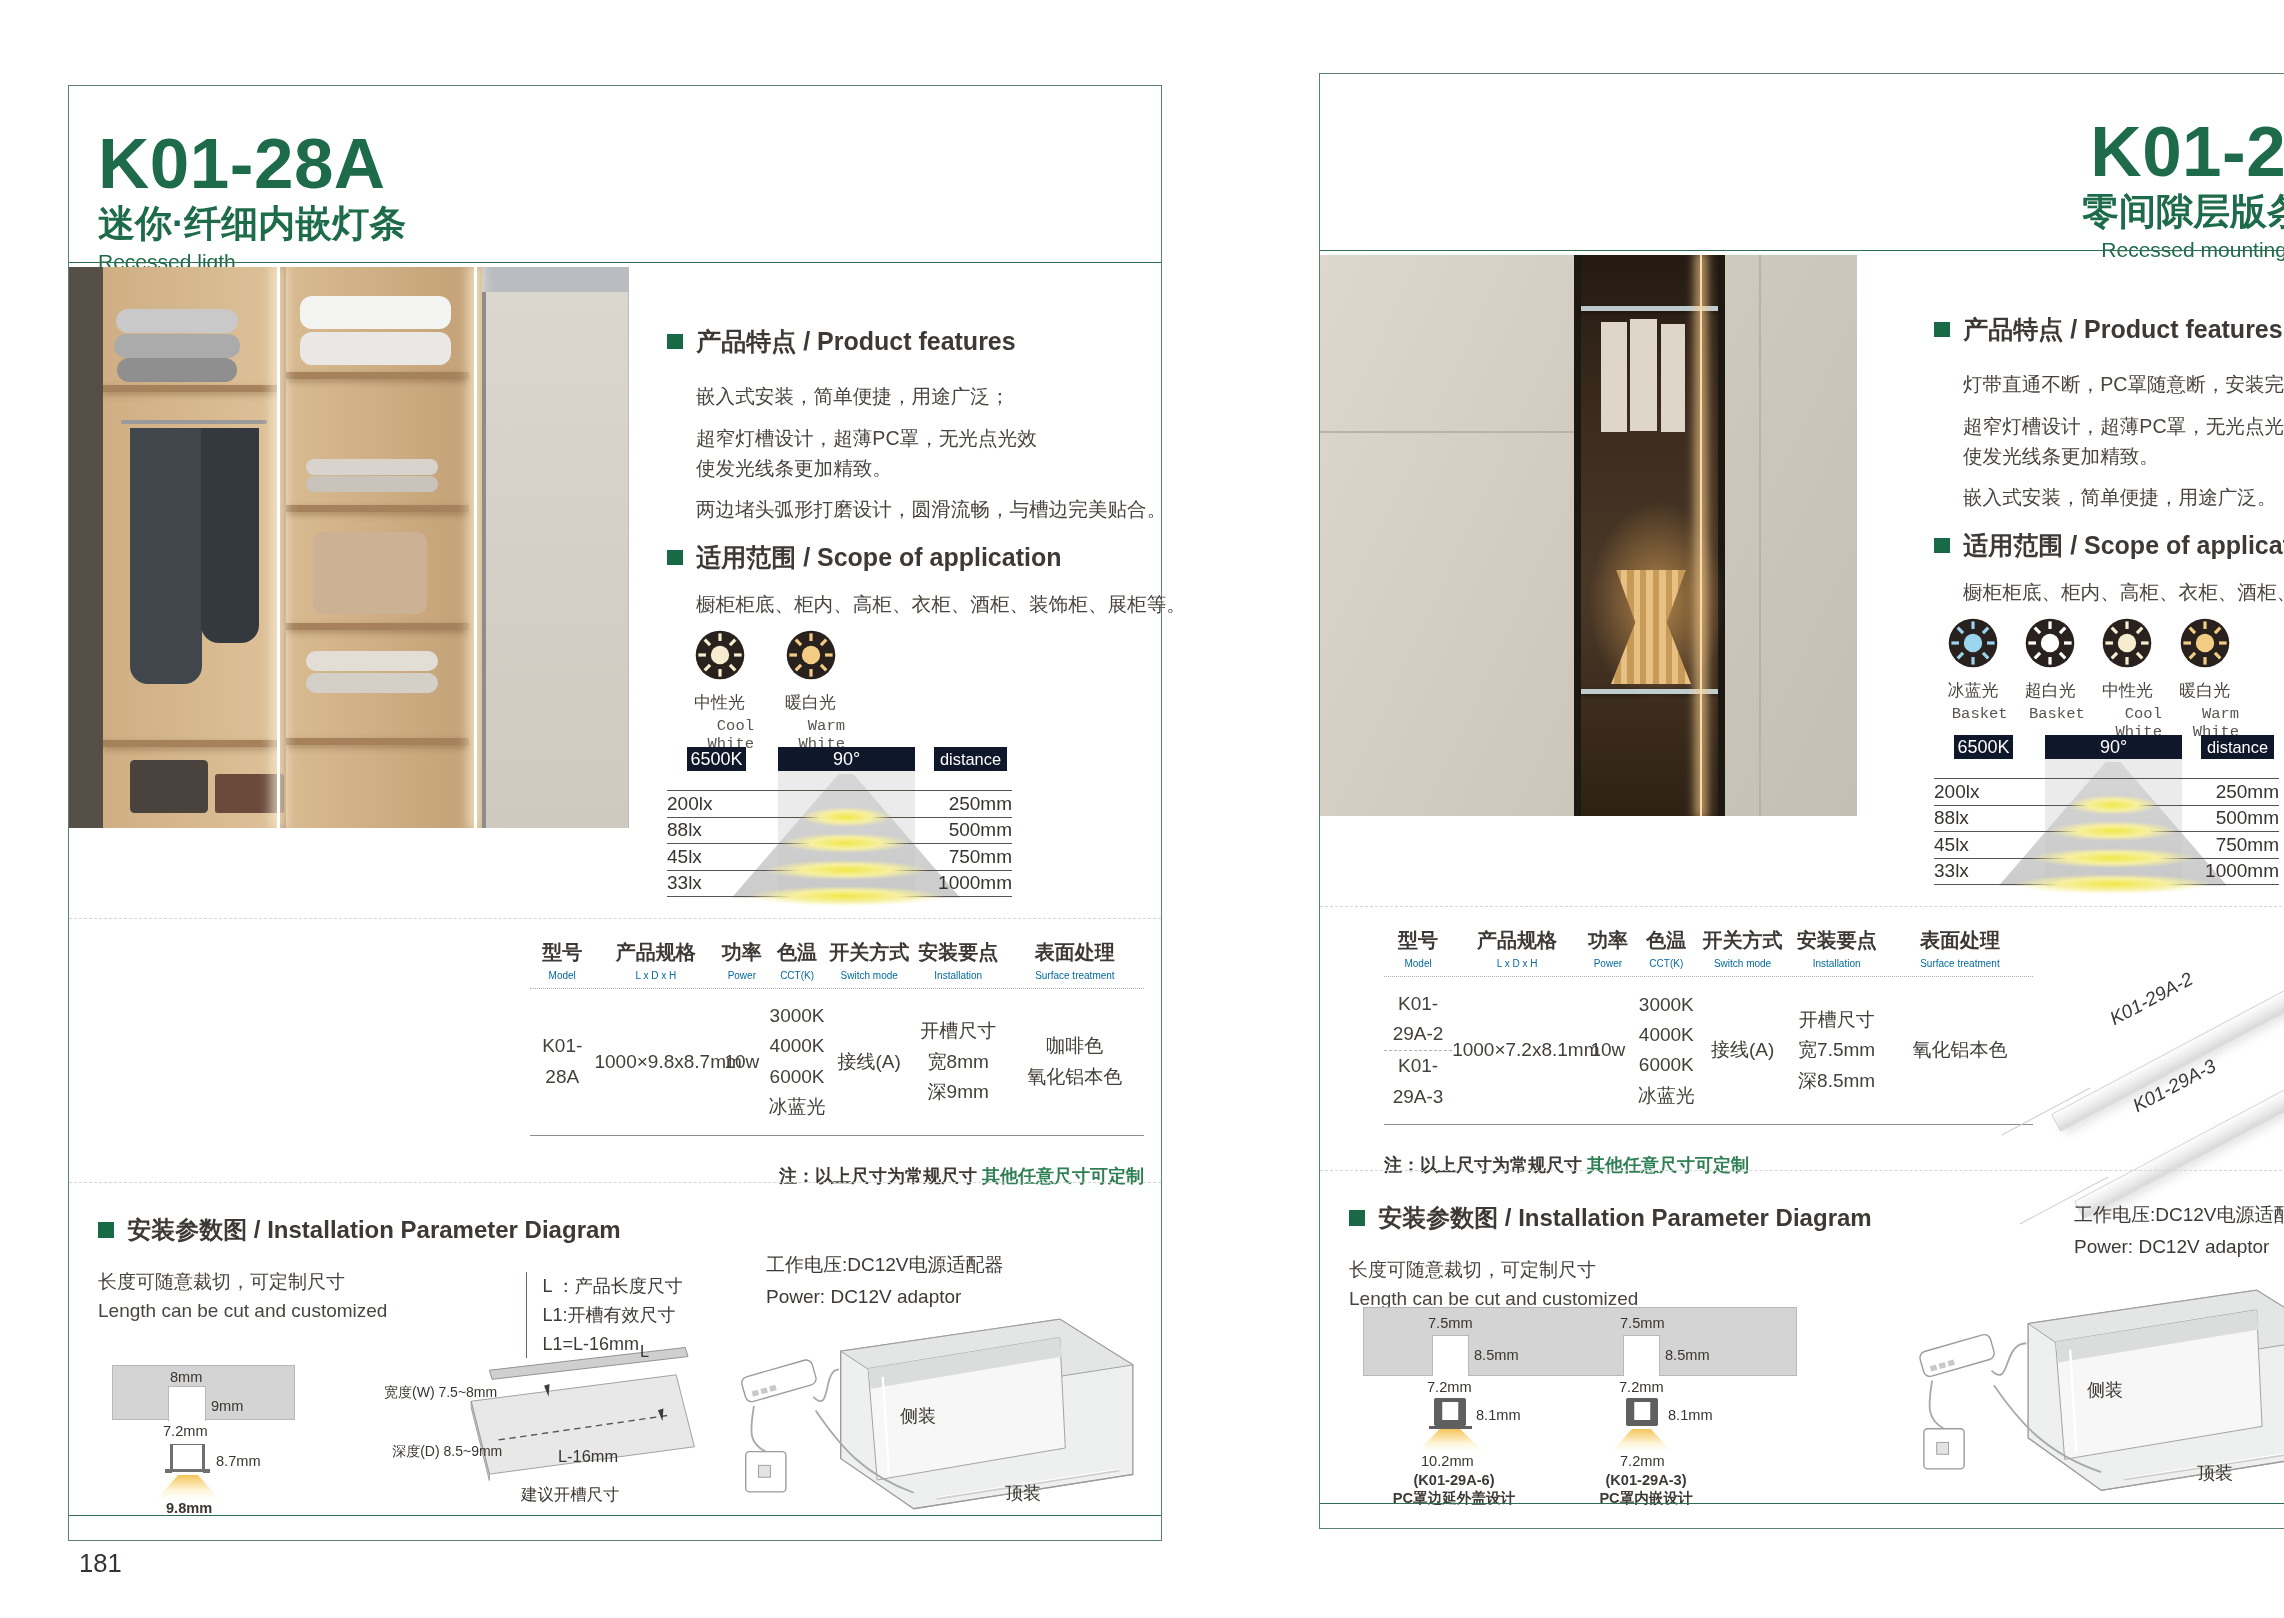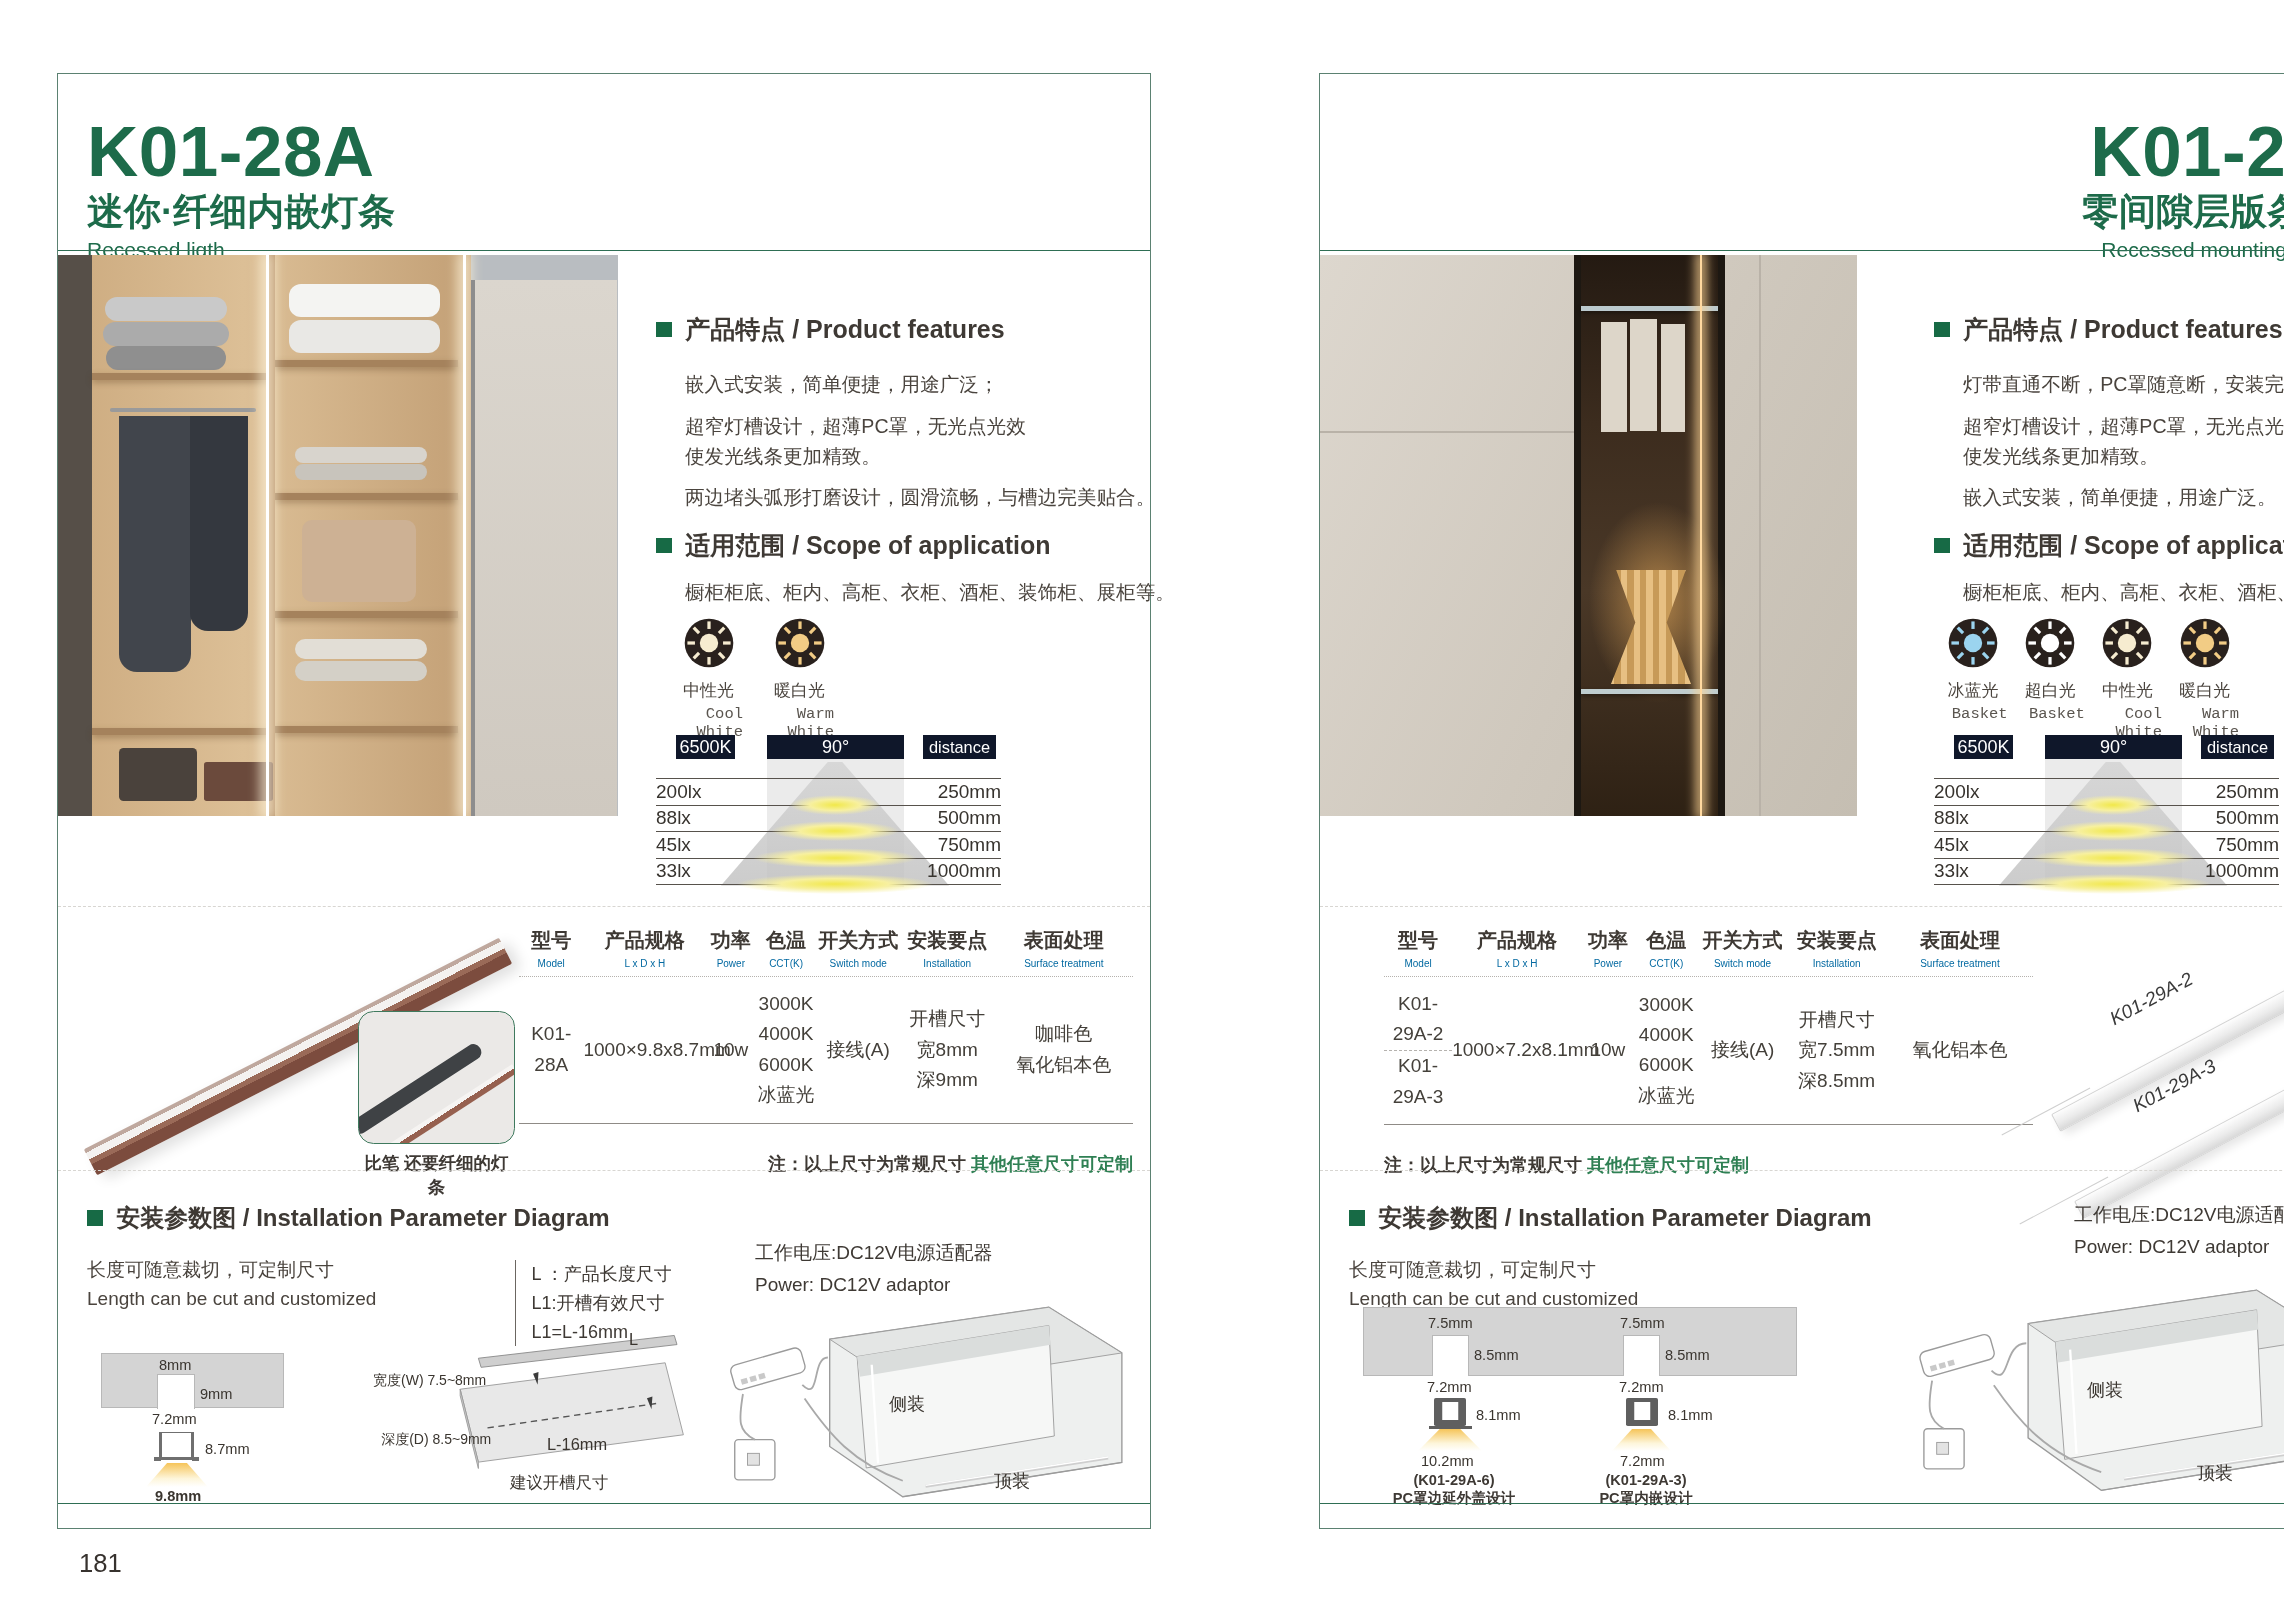--- a/index.html
+++ b/index.html
@@ -2,21 +2,21 @@
 <html style="font-size:7.3px"><head>
 <meta charset="utf-8">
 <style>
   * { margin:0; padding:0; box-sizing:border-box; }
   html,body { width:2482px; height:1618px; background:#ffffff;
     font-family:"Liberation Sans","DejaVu Sans",sans-serif; color:#3e3934; }
   body { position:relative; overflow:hidden; }
 
   .page { position:absolute; top:73px; height:1456px; background:#fff;
           border:1.4px solid #5b8171; }
-  #page-l { left:57px;  width:1094px; }
+  #page-l { left:68px;  width:1094px;margin-top:12px; }
   #page-r { left:1319px; width:1089px; }
 
   .header-rule { position:absolute; left:0; right:0; top:176px; height:1.4px; background:#2e6e54; }
   .footer-rule { position:absolute; left:0; right:0; top:1429px; height:1.4px; background:#2e6e54; }
   .dash-div { position:absolute; left:0; right:0; border-top:1.4px dashed #d8d6d2; }
 
   .title-block { position:absolute; top:42px; }
   .tb-left  { left:29px;  text-align:left; }
   .tb-right { right:29px; text-align:right; }
   .model-title { font-size:71px; font-weight:800; letter-spacing:0.5px; color:#1d6b4a; line-height:1.0; }
@@ -258,28 +258,20 @@
       </div>
       <div class="dglow" style="left:179px;top:70px;width:91px;"></div>
       <div class="dglow" style="left:179px;top:96px;width:128px;"></div>
       <div class="dglow" style="left:179px;top:123px;width:164px;"></div>
       <div class="dglow" style="left:179px;top:149px;width:196px;"></div>
     </div>
   </div>
 
   <div class="dash-div" style="top:832px;"></div>
 
-  <div class="prod-area" style="left:20.6px;top:854px;width:439px;height:247px;">
-    <div class="bar-brown"></div>
-    <div class="inset" style="right:2.7px;top:83px;width:157px;height:133px;">
-      <div class="pen"></div>
-      <div class="strip2"></div>
-    </div>
-    <div class="inset-caption" style="right:2.7px;top:223px;width:157px;">比笔 还要纤细的灯条</div>
-  </div>
 
   <div class="tbl" style="left:461px;top:853px;width:614px;">
     <div class="tbl-head">
       <div class="th c1">
           <div class="th-zh">型号</div>
           <div class="th-en">Model</div>
         </div>
       <div class="th c2">
           <div class="th-zh">产品规格</div>
           <div class="th-en">L x D x H</div>

